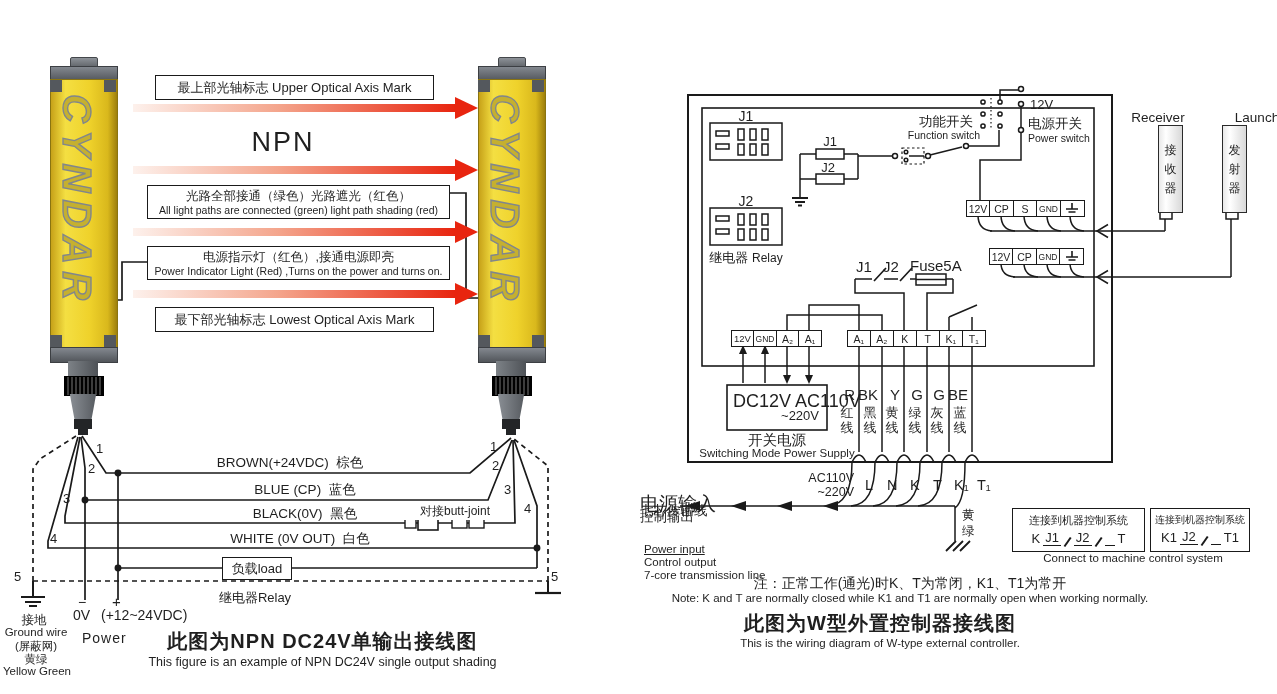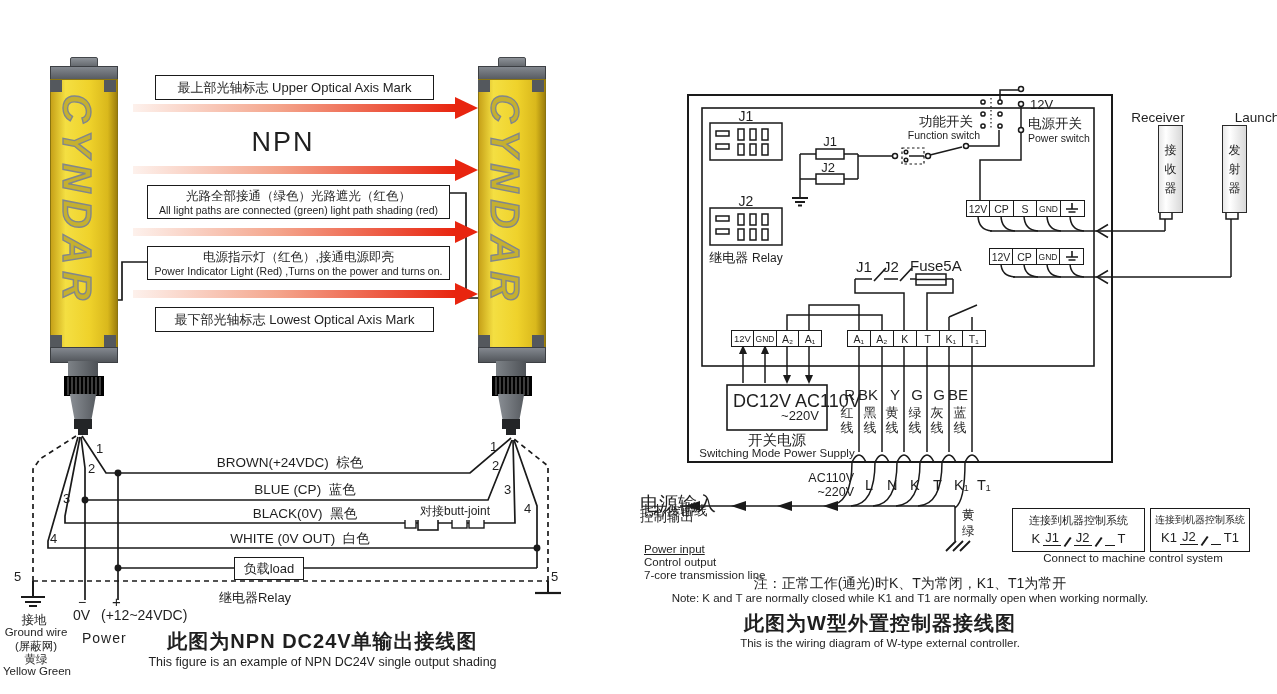--- a/index.html
+++ b/index.html
@@ -237,21 +237,21 @@
   </div>
   <div class="lbl ctr" style="left:195px;top:505px;width:220px;font-size:13.5px;">
     <span>BLACK(0V)</span>&nbsp;&nbsp;<span>黑色</span>
   </div>
   <div class="lbl ctr" style="left:190px;top:530px;width:220px;font-size:13.5px;">
     <span>WHITE (0V OUT)</span>&nbsp;&nbsp;<span>白色</span>
   </div>
   <div class="lbl ctr" style="left:402px;top:503px;width:106px;font-size:12px;background:#fff;">
     <span>对接</span><span>butt-joint</span>
   </div>
-  <div class="box" style="left:222px;top:557px;width:68px;height:21px;margin-left:12px;">
+  <div class="box" style="left:222px;top:557px;width:68px;height:21px;">
     <span style="font-size:13px;">负载load</span>
   </div>
   <div class="lbl ctr" style="left:203px;top:589px;width:104px;font-size:13px;background:#fff;">继电器Relay</div>
 
   <div class="lbl" style="left:96px;top:441px;font-size:13px;">1</div>
   <div class="lbl" style="left:88px;top:461px;font-size:13px;">2</div>
   <div class="lbl" style="left:63px;top:491px;font-size:13px;">3</div>
   <div class="lbl" style="left:50px;top:531px;font-size:13px;">4</div>
   <div class="lbl" style="left:14px;top:569px;font-size:13px;">5</div>
   <div class="lbl" style="left:490px;top:439px;font-size:13px;">1</div>

